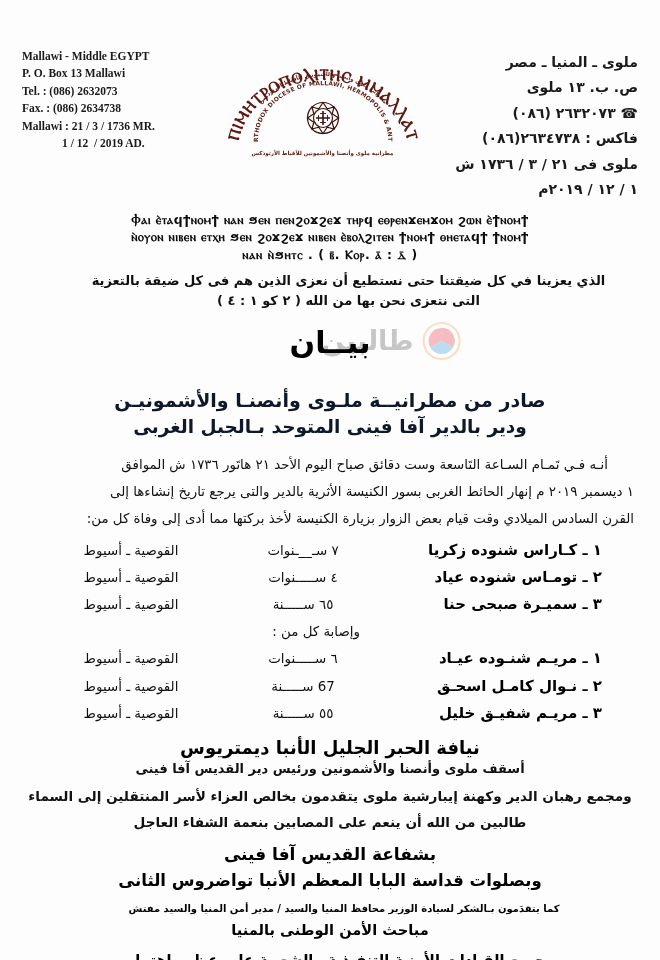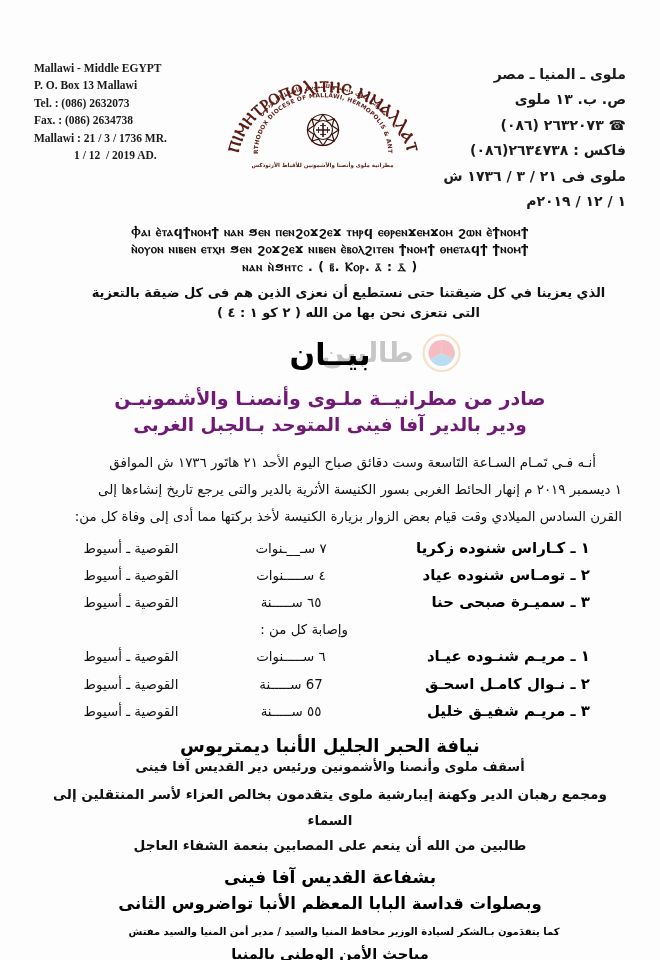--- a/index.html
+++ b/index.html
@@ -13,21 +13,21 @@
     height: 960px;
     position: relative;
     overflow: hidden;
     font-family: "DejaVu Sans", "Liberation Sans", sans-serif;
     color: #111111;
   }
   .page {
     position: absolute;
     inset: 0;
     background: #fdfdfd;
-    padding: 12px;
+    padding: 0;
   }
 
   
   .letterhead {
     display: flex;
     align-items: flex-start;
     justify-content: space-between;
     padding: 40px 22px 4px 22px;
     box-sizing: border-box;
   }
@@ -133,23 +133,23 @@
   .wm-logo { width: 40px; height: 40px; }
 
   
   .subtitle {
     direction: rtl;
     text-align: center;
     font-family: "DejaVu Sans", sans-serif;
     font-weight: bold;
     font-size: 19px;
     line-height: 1.42;
-    color: #701a75;
+    color: #0f172a;
     padding: 0 24px;
-    margin-top: 4px;
+    margin-top: 18px;
   }
   .subtitle .s2 { font-size: 18.5px; }
 
   
   .body-par {
     direction: rtl;
     font-family: "DejaVu Sans", sans-serif;
     font-size: 13.4px;
     line-height: 2.0;
     color: #111;

